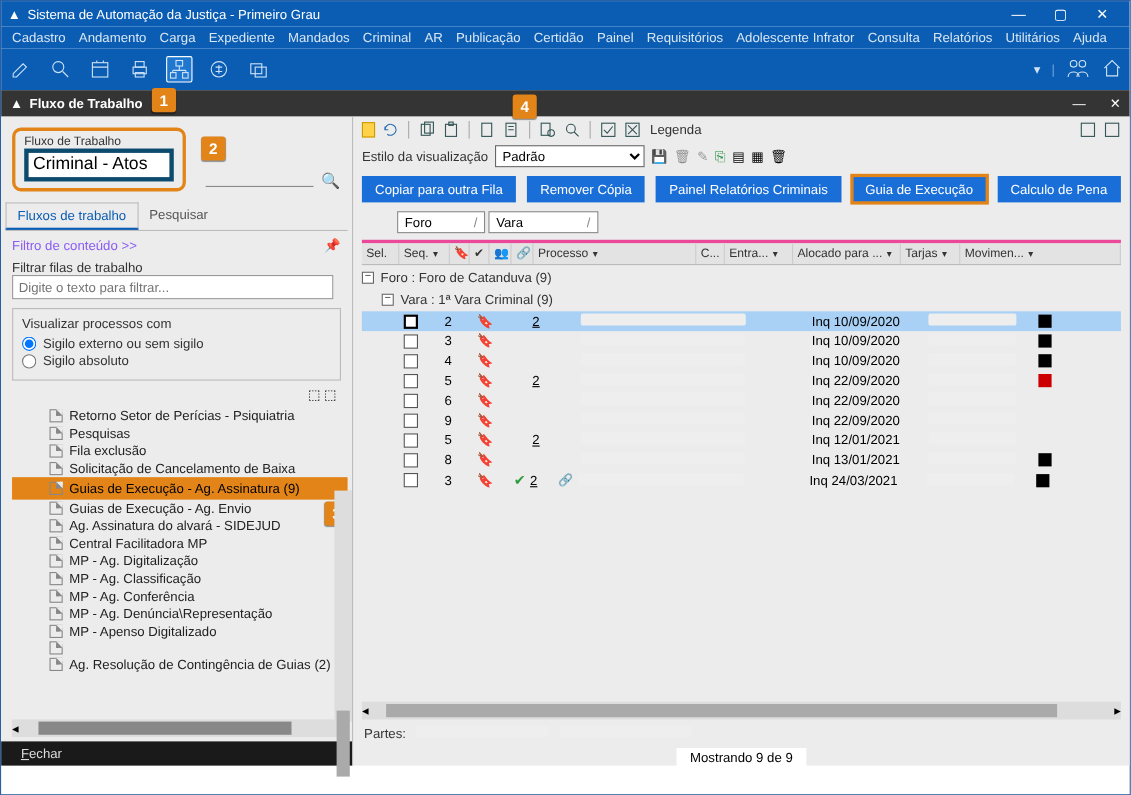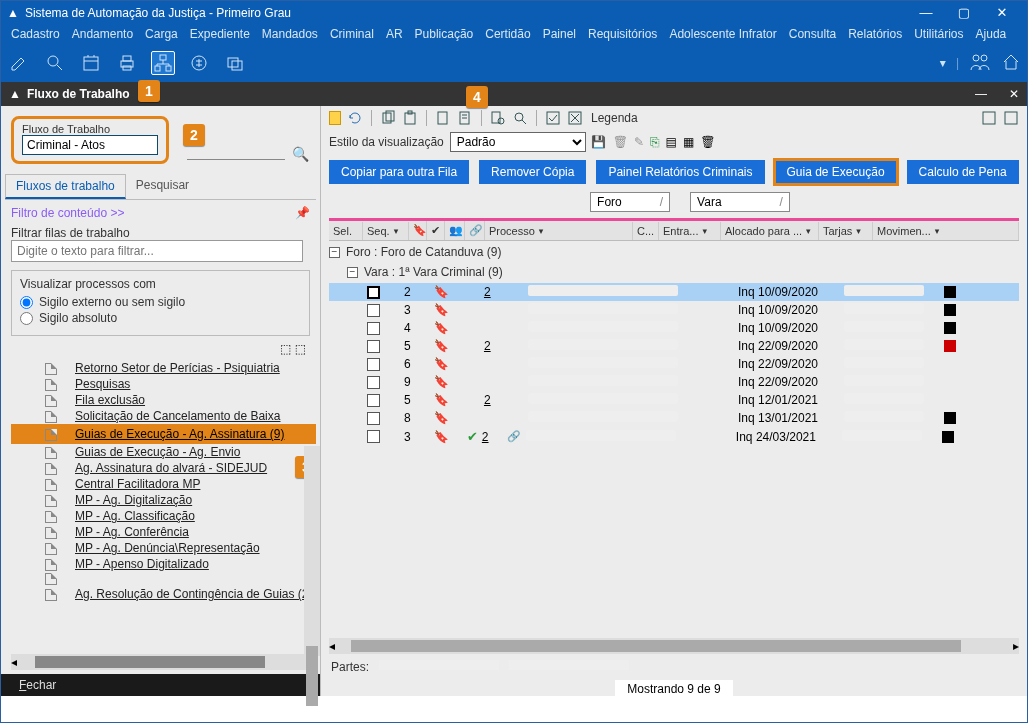--- a/index.html
+++ b/index.html
@@ -20,42 +20,42 @@
 .toolbar-right svg { stroke: #cfe3f7; fill: none; }
 
 .panel-header { background: #343434; height: 24px; display: flex; align-items: center; color: #fff; padding: 0 8px; gap: 6px; }
 .panel-header .sp { flex: 1; }
 
 .content { display: flex; height: 590px; }
 .sidebar { width: 320px; background: #ececec; border-right: 1px solid #bbb; display: flex; flex-direction: column; position: relative; }
 
 .fluxo-box { margin: 10px 10px 4px 10px; border: 3px solid #e28418; border-radius: 8px; padding: 4px 8px 6px 8px; background: #ececec; position: relative; }
 .fluxo-box .lbl { font-size: 11px; color: #333; }
-.fluxo-input { width: 136px; border: 1px solid #0c4a6e; padding: 2px 4px; font-size: 12px; background: #fff; }
+.fluxo-input { width: 136px; border: 4px solid #0c4a6e; padding: 2px 4px; font-size: 16px; background: #fff; }
 .side-search-row { display: flex; align-items: flex-end; gap: 8px; padding-right: 10px; }
 .mag { font-size: 14px; color: #333; }
 
 .badge { position: absolute; width: 22px; height: 22px; background: #e28418; color: #fff; font-weight: bold; font-size: 14px; display: flex; align-items: center; justify-content: center; border-radius: 3px; box-shadow: 0 1px 1px rgba(0,0,0,0.4); }
 
 .tabs { display: flex; border-bottom: 1px solid #bbb; margin: 6px 4px 0 4px; }
 .tabs .tab { padding: 4px 10px; font-size: 12px; color: #555; }
 .tabs .tab.act { background: #ececec; border: 1px solid #bbb; border-bottom: 2px solid #0a5db3; color: #0a5db3; }
 
 .filter-line { padding: 6px 10px; font-size: 12px; color: #8b5cf6; display:flex; align-items:center;}
 .filter-line .pin { margin-left:auto; }
 .txtfilter { margin: 0 10px 8px 10px; width: 292px; border: 1px solid #999; padding: 3px 5px; font-size: 12px; }
 
 .visbox { margin: 0 10px 6px 10px; border: 1px solid #bbb; padding: 6px 8px 8px 8px; }
 .visbox .hdr { font-size: 12px; margin-bottom: 4px; color:#333;}
 .visbox label { display: flex; align-items: center; gap: 6px; font-size: 12px; color: #333; margin: 2px 0;}
 
 .mini-icons { text-align: right; padding: 0 14px 4px 0; }
 
 .tree { flex: 1; overflow-y: auto; margin: 0 4px 0 10px; font-size: 12px; color: #222; }
-.tree .row { display: flex; align-items: flex-end; gap: 18px; padding: 1px 2px 1px 34px; white-space: nowrap; text-decoration: underline; }
+.tree .row { display: flex; align-items: center; gap: 6px; padding: 1px 2px 1px 34px; white-space: nowrap; }
 .tree .row .doc { width: 12px; height: 12px; border: 1px solid #888; display:inline-block; position:relative;}
 .tree .row .doc::after{content:"";position:absolute;right:-1px;top:-1px;border:3px solid #ececec;border-left-color:#888;border-bottom-color:#888;}
 .tree .row.sel { background: #e28418; color: #000; border: 2px solid #e28418; padding-left:32px;}
 .tree-scroll { position: absolute; right: 0; top: 340px; bottom: 40px; width: 16px; background: #ddd; }
 .tree-scroll .thumb { position: absolute; left: 2px; right: 2px; top: 200px; height: 60px; background: #aaa; }
 
 .bottom-scroll { height: 16px; background: #ddd; margin: 0 4px 4px 10px; display:flex; align-items:center;}
 .bottom-scroll .bar { height:12px; background:#888; width:230px; margin-left:18px;}
 .fechar-row { background: #1a1a1a; color: #ddd; padding: 4px 18px; font-size: 12px;}
 
@@ -68,21 +68,21 @@
 
 .mtoolbar2 { display: flex; align-items: center; gap: 6px; padding: 2px 8px; }
 .mtoolbar2 .lbl { font-size: 12px; color:#333; }
 .mtoolbar2 select { border:1px solid #666; font-size:12px; padding:1px 2px; background:#fff; }
 .mtoolbar2 .hisel { background:#1a6ed8; color:#fff; }
 
 .btnrow { display:flex; gap:10px; padding:6px 8px; align-items:center; }
 .bluebtn { background:#1a6ed8; color:#fff; border:none; padding:5px 12px; font-size:12px; }
 .bluebtn.hi { outline:3px solid #e28418; outline-offset:-1px; }
 
-.fororow { display:flex; align-items:center; gap:20px; padding:2px 8px 6px 40px;justify-content:center;}
+.fororow { display:flex; align-items:center; gap:3px; padding:2px 8px 6px 40px;}
 .forobox { border:1px solid #888; padding:2px 6px; font-size:12px; background:#fff; display:inline-flex; align-items:center; gap:4px; min-width:56px;}
 .forobox .slash{color:#888;}
 
 .gridhdr { display:flex; align-items:center; background:#e3e3e3; border-top:3px solid #ec4899; border-bottom:1px solid #bbb; font-size:11px; color:#333; margin:0 8px; }
 .gridhdr .c { padding:3px 4px; border-right:1px solid #ccc; display:flex; align-items:center; gap:2px;}
 .gridhdr .dd::after{content:"▾"; font-size:9px; margin-left:2px;}
 
 .grp { margin:0 8px; font-size:12px; color:#333; }
 .grp .g1 { padding:4px 0 4px 0; display:flex; align-items:center; gap:6px;}
 .grp .g2 { padding:2px 0 4px 18px; display:flex; align-items:center; gap:6px;}

